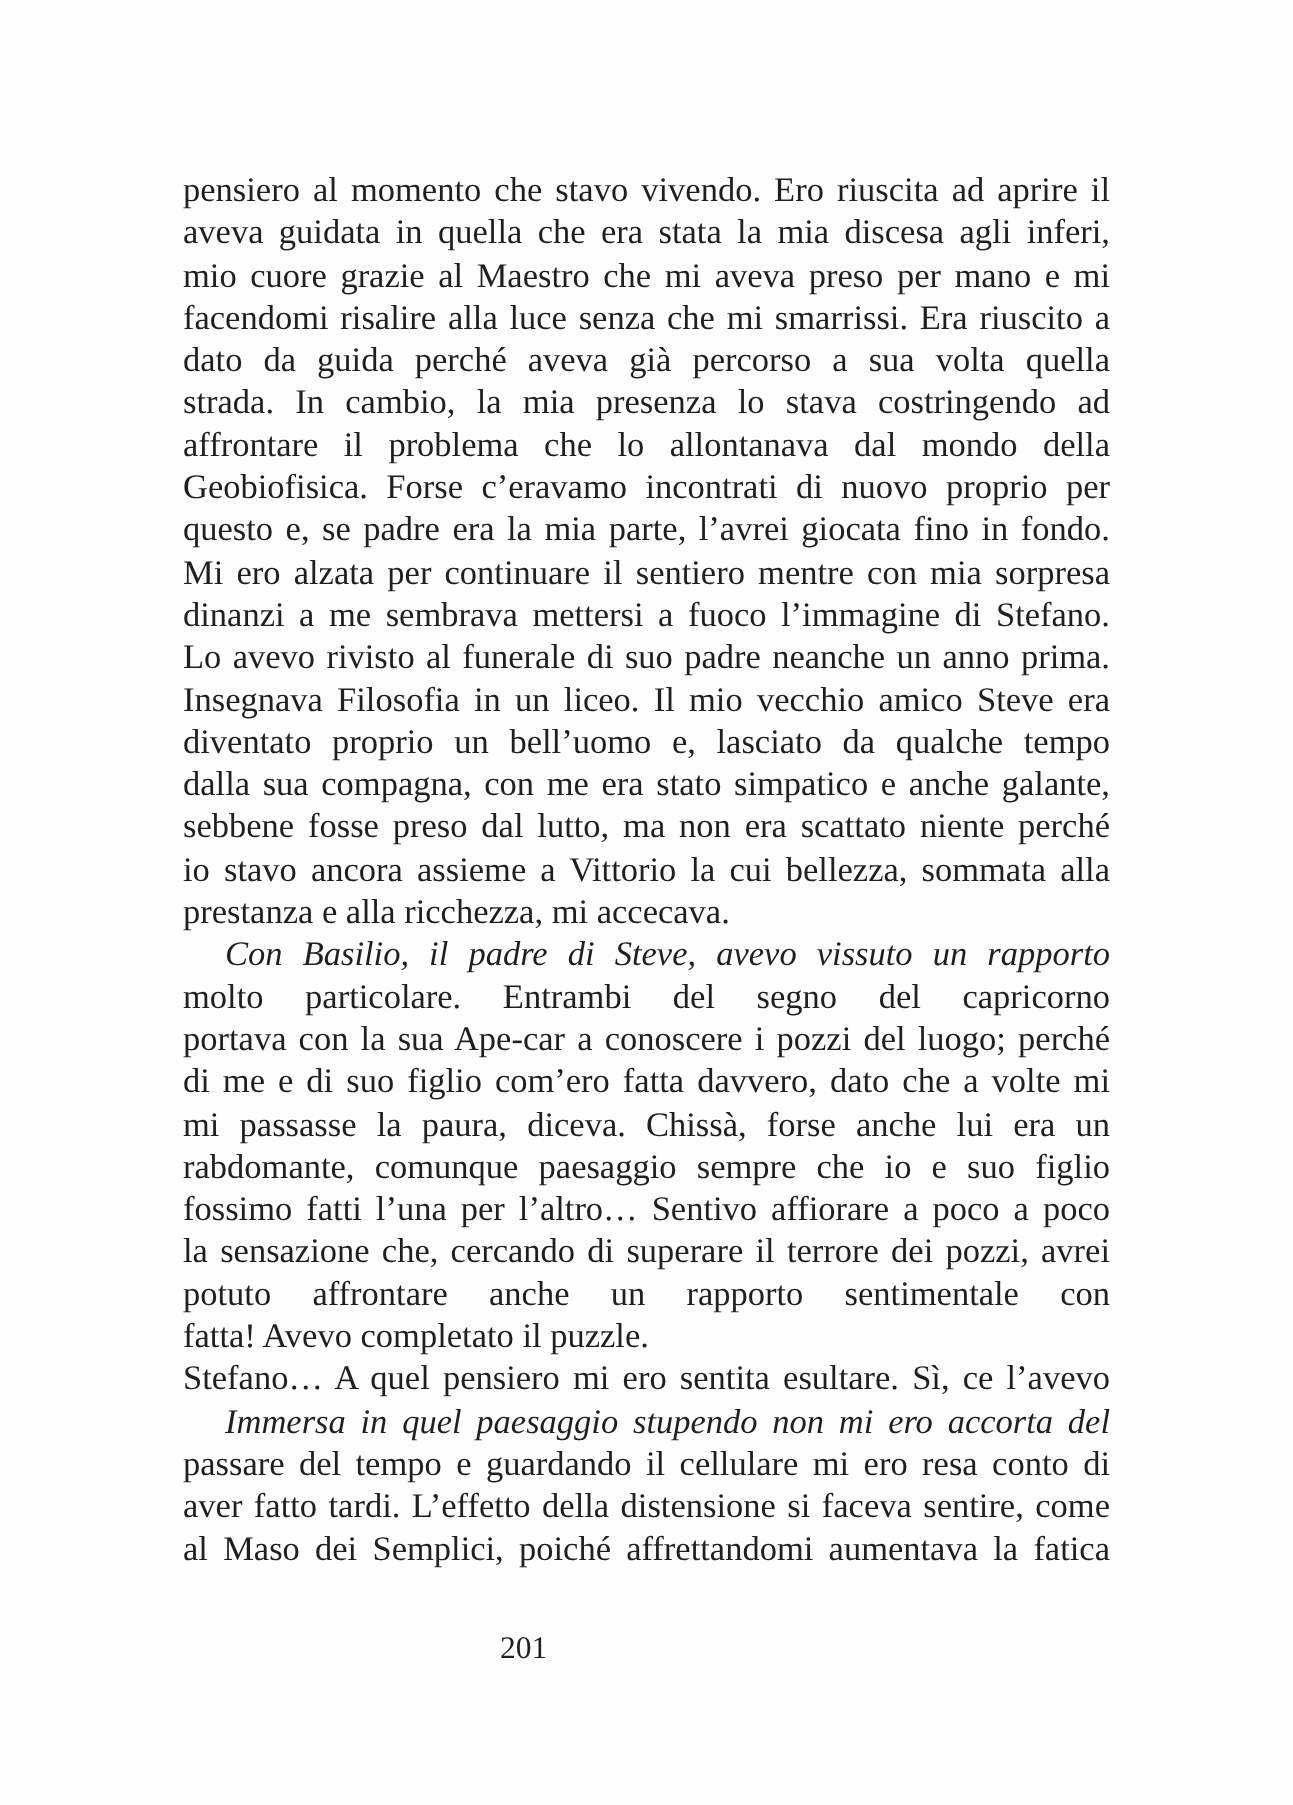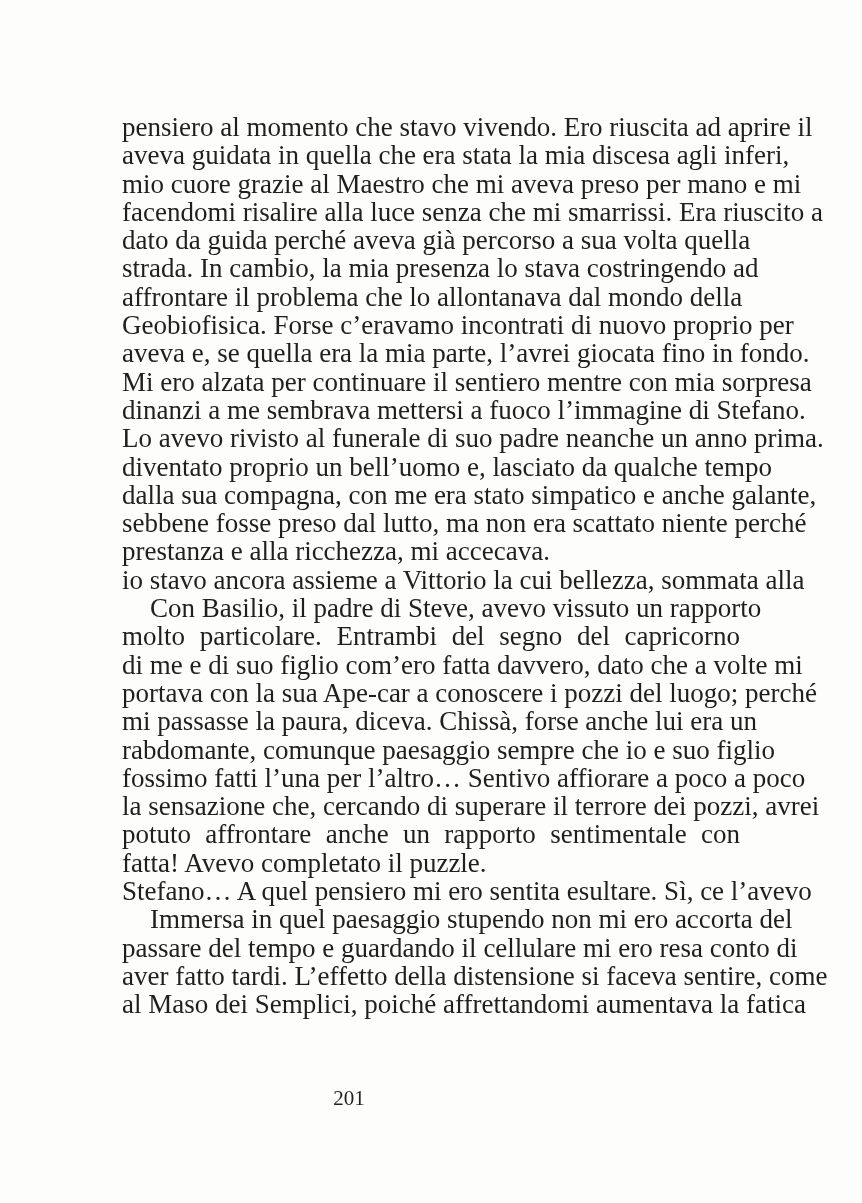--- a/index.html
+++ b/index.html
@@ -5,56 +5,57 @@
   html, body { margin: 0; padding: 0; }
   body {
     width: 862px; height: 1203px; background: #fdfdfb; position: relative; overflow: hidden;
     font-family: "Liberation Serif", "DejaVu Serif", serif; color: #1f1f1f;
   }
   .page { position: absolute; left: 0; top: 0; width: 862px; height: 1203px; background: #fdfdfb; }
   .text-block {
     position: absolute; left: 122px; top: 113px; width: 618px;
   }
   .line {
-    display: block; height: 28.3px; line-height: 28.3px; font-size: 27px;
+    display: block; height: 28.3px; line-height: 28.3px; font-size: 23px;
     white-space: nowrap; text-align: justify; text-align-last: justify;
   }
   .line.last { text-align-last: left; }
-  .line.indent { padding-left: 28px; }
+  .line.indent { padding-left: 28px; font-style: italic; }
   .page-number {
     position: absolute; left: 0; width: 698px; top: 1085px; text-align: center;
     font-size: 21px; line-height: 26px;
   }
 </style>
 </head>
 <body>
 
 <div class="page">
   <div class="text-block" id="text-block">
       <span class="line">pensiero al momento che stavo vivendo. Ero riuscita ad aprire il</span>
       <span class="line">aveva guidata in quella che era stata la mia discesa agli inferi,</span>
       <span class="line">mio cuore grazie al Maestro che mi aveva preso per mano e mi</span>
       <span class="line">facendomi risalire alla luce senza che mi smarrissi. Era riuscito a</span>
       <span class="line">dato da guida perché aveva già percorso a sua volta quella</span>
       <span class="line">strada. In cambio, la mia presenza lo stava costringendo ad</span>
       <span class="line">affrontare il problema che lo allontanava dal mondo della</span>
       <span class="line">Geobiofisica. Forse c’eravamo incontrati di nuovo proprio per</span>
-      <span class="line">aveva e, se quella era la mia parte, l’avrei giocata fino in fondo.</span>
+      <span class="line">questo e, se padre era la mia parte, l’avrei giocata fino in fondo.</span>
       <span class="line">Mi ero alzata per continuare il sentiero mentre con mia sorpresa</span>
       <span class="line">dinanzi a me sembrava mettersi a fuoco l’immagine di Stefano.</span>
       <span class="line">Lo avevo rivisto al funerale di suo padre neanche un anno prima.</span>
+      <span class="line">Insegnava Filosofia in un liceo. Il mio vecchio amico Steve era</span>
       <span class="line">diventato proprio un bell’uomo e, lasciato da qualche tempo</span>
       <span class="line">dalla sua compagna, con me era stato simpatico e anche galante,</span>
       <span class="line">sebbene fosse preso dal lutto, ma non era scattato niente perché</span>
+      <span class="line">io stavo ancora assieme a Vittorio la cui bellezza, sommata alla</span>
       <span class="line last">prestanza e alla ricchezza, mi accecava.</span>
-      <span class="line">io stavo ancora assieme a Vittorio la cui bellezza, sommata alla</span>
       <span class="line indent">Con Basilio, il padre di Steve, avevo vissuto un rapporto</span>
       <span class="line">molto particolare. Entrambi del segno del capricorno</span>
+      <span class="line">portava con la sua Ape-car a conoscere i pozzi del luogo; perché</span>
       <span class="line">di me e di suo figlio com’ero fatta davvero, dato che a volte mi</span>
-      <span class="line">portava con la sua Ape-car a conoscere i pozzi del luogo; perché</span>
       <span class="line">mi passasse la paura, diceva. Chissà, forse anche lui era un</span>
       <span class="line">rabdomante, comunque paesaggio sempre che io e suo figlio</span>
       <span class="line">fossimo fatti l’una per l’altro… Sentivo affiorare a poco a poco</span>
       <span class="line">la sensazione che, cercando di superare il terrore dei pozzi, avrei</span>
       <span class="line">potuto affrontare anche un rapporto sentimentale con</span>
       <span class="line last">fatta! Avevo completato il puzzle.</span>
       <span class="line">Stefano… A quel pensiero mi ero sentita esultare. Sì, ce l’avevo</span>
       <span class="line indent">Immersa in quel paesaggio stupendo non mi ero accorta del</span>
       <span class="line">passare del tempo e guardando il cellulare mi ero resa conto di</span>
       <span class="line">aver fatto tardi. L’effetto della distensione si faceva sentire, come</span>

